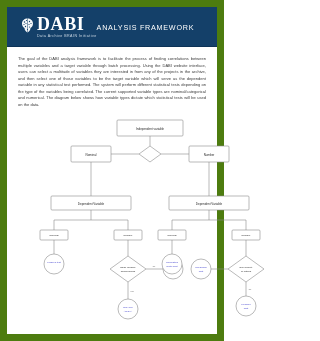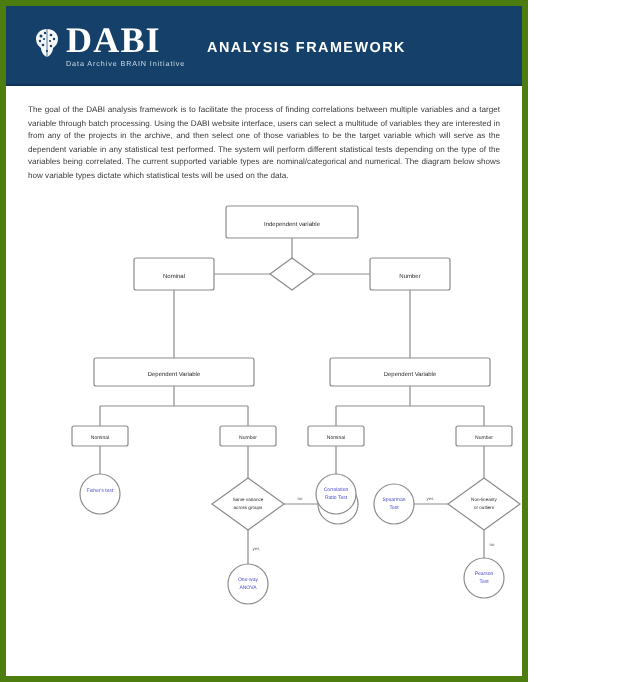--- a/index.html
+++ b/index.html
@@ -9,24 +9,24 @@
   }
   body {
     width: 264px;
     height: 341px;
     overflow: hidden;
     font-family: "Liberation Sans", sans-serif;
     color: #222;
   }
   .page {
     position: relative;
-    width: 264px;
+    width: 224px;
     height: 341px;
     box-sizing: border-box;
-    border: 3px solid #4d7c0f;
+    border: 7px solid #4d7c0f;
     background: #ffffff;
   }
 
   
   .header {
     position: relative;
     height: 40px;
     background: #144069;
     display: flex;
     align-items: center;
@@ -69,21 +69,21 @@
     font-size: 3.6px;
     letter-spacing: 0.45px;
     color: #cfdbe6;
     margin-top: 2.5px;
     white-space: nowrap;
   }
   .header-title {
     margin-left: auto;
     margin-right: 52px;
     font-size: 7.2px;
-    font-weight: 700;
+    font-weight: 400;
     letter-spacing: 0.75px;
     color: #ffffff;
     white-space: nowrap;
   }
 
   
   .content {
     padding: 9px 11px 0 11px;
   }
   .intro {

